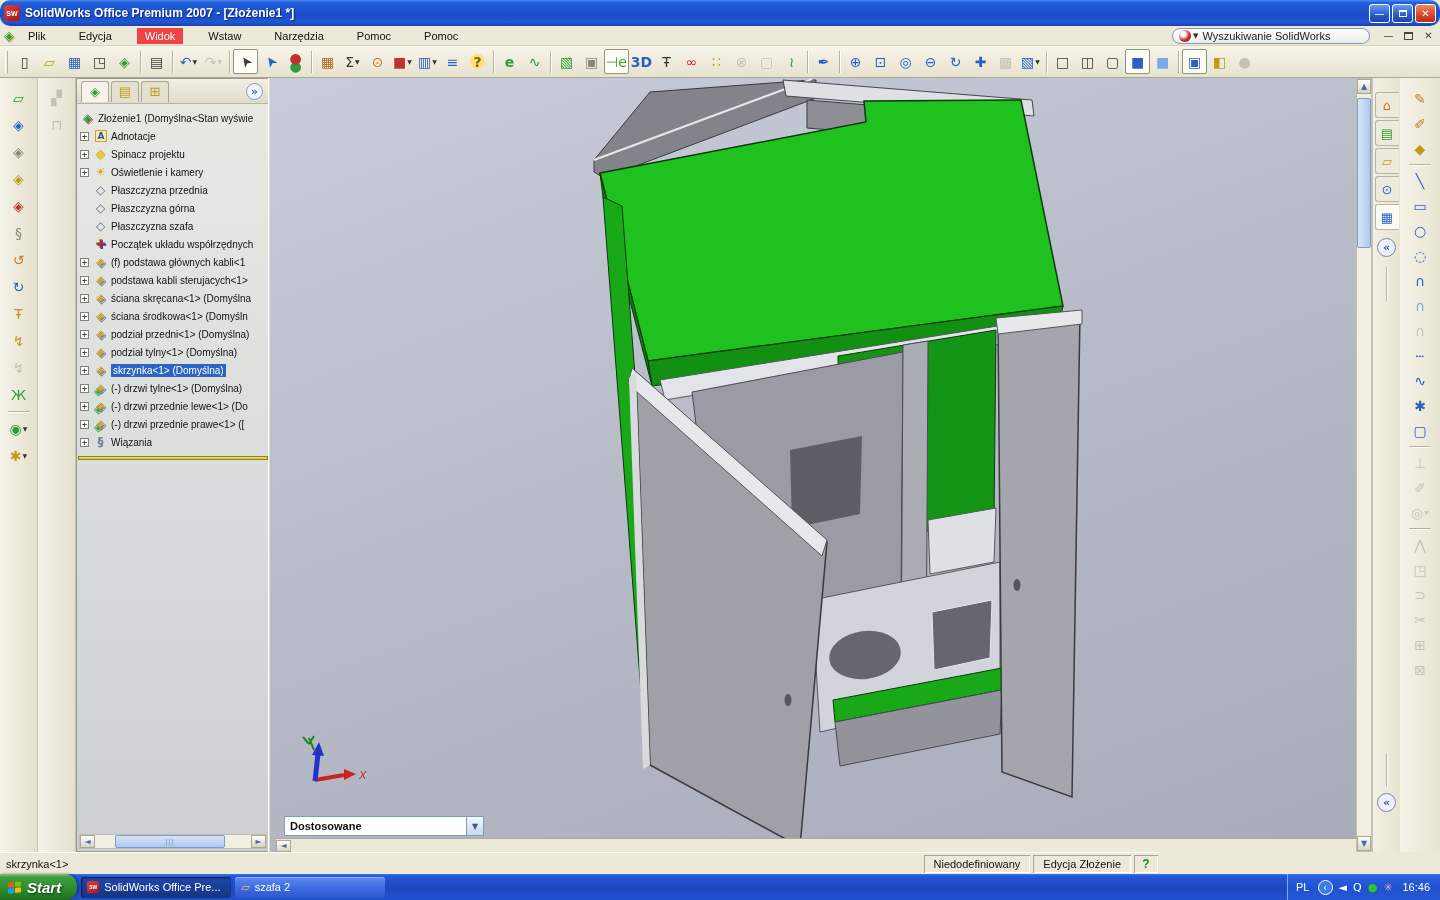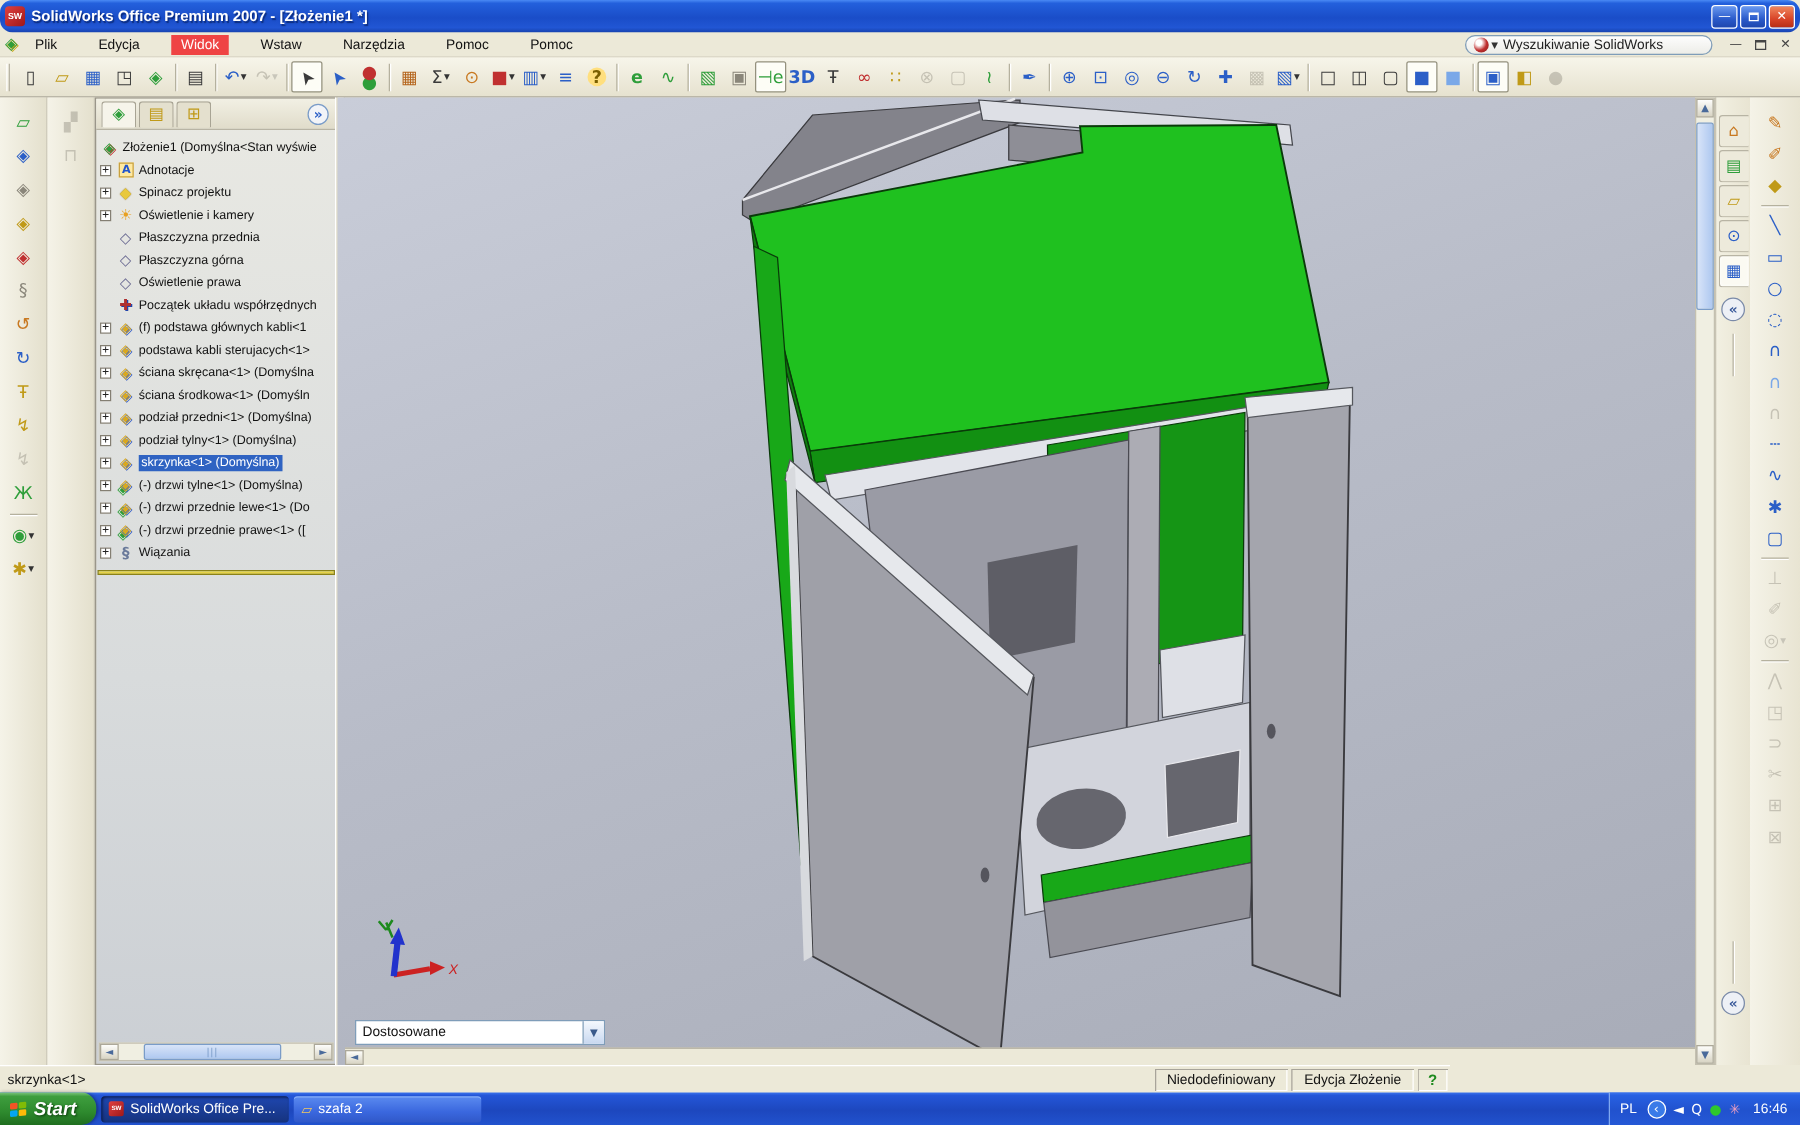--- a/index.html
+++ b/index.html
@@ -104,21 +104,21 @@
 
   
   #splitter { position:absolute; left:268px; top:0; width:8px; height:774px; background:#E0DCCA; border-left:1px solid #fff; border-right:1px solid #ACA899; }
 
   
   #viewport { position:absolute; left:270px; top:0; width:1086px; height:774px;
     background:linear-gradient(160deg,#C9CDD9 0%,#B8BCC8 45%,#A8ACB8 100%); }
   #viewport svg { position:absolute; left:0; top:0; }
   #view-combo { position:absolute; left:14px; top:738px; width:200px; height:20px; background:#fff;
     border:1px solid #7F9DB9; display:flex; align-items:center; }
-  #view-combo .val { flex:1; padding-left:5px; color:#111; }
+  #view-combo .val { flex:1; padding-left:5px; color:#111;font-weight:bold; }
   #combo-dd { width:17px; height:18px; background:linear-gradient(180deg,#F4F8FD,#C8D8F0); border-left:1px solid #7F9DB9;
     display:flex; align-items:center; justify-content:center; color:#3A5A8A; font-size:8px; }
   #vp-hscroll { position:absolute; left:6px; right:0; bottom:0; height:14px; background:#ECE9D8; border-top:1px solid #ACA899;
     display:flex; align-items:center; }
 
   
   #vscroll { position:absolute; left:1356px; top:0; width:16px; height:774px; background:#F0EFE2; border:1px solid #C4C0B0;
     display:flex; flex-direction:column; align-items:center; }
   .sbtn-v { width:14px; height:15px; background:linear-gradient(180deg,#FDFDFB,#D8D4C4); border:1px solid #ACA899;
     color:#4A6A9A; font-size:8px; display:flex; align-items:center; justify-content:center; }
@@ -477,21 +477,21 @@
           <span class="tlabel">Płaszczyzna przednia</span>
         </div>
         <div class="trow">
           <span class="pspace"></span>
           <span class="ticon i-plane">◇</span>
           <span class="tlabel">Płaszczyzna górna</span>
         </div>
         <div class="trow">
           <span class="pspace"></span>
           <span class="ticon i-plane">◇</span>
-          <span class="tlabel">Oświetlenie prawa</span>
+          <span class="tlabel">Płaszczyzna szafa</span>
         </div>
         <div class="trow">
           <span class="pspace"></span>
           <span class="ticon i-origin">✚</span>
           <span class="tlabel">Początek układu współrzędnych</span>
         </div>
         <div class="trow">
           <span class="plusbox">+</span>
           <span class="ticon i-part">◈</span>
           <span class="tlabel">(f) podstawa głównych kabli&lt;1</span>

